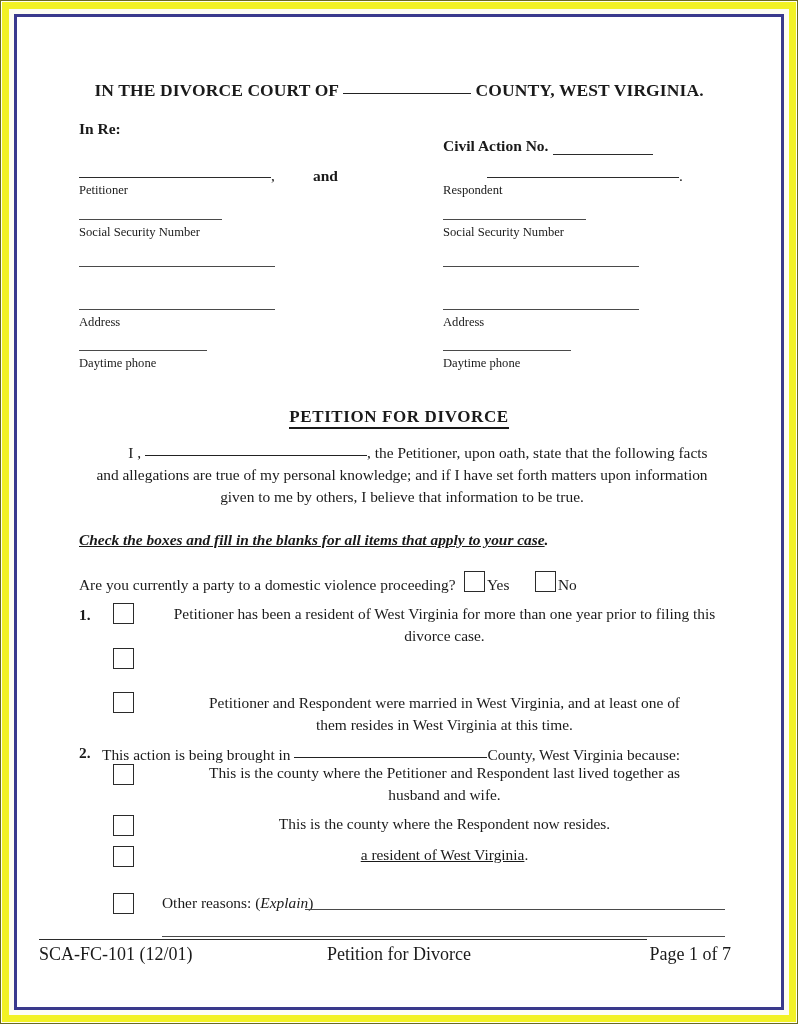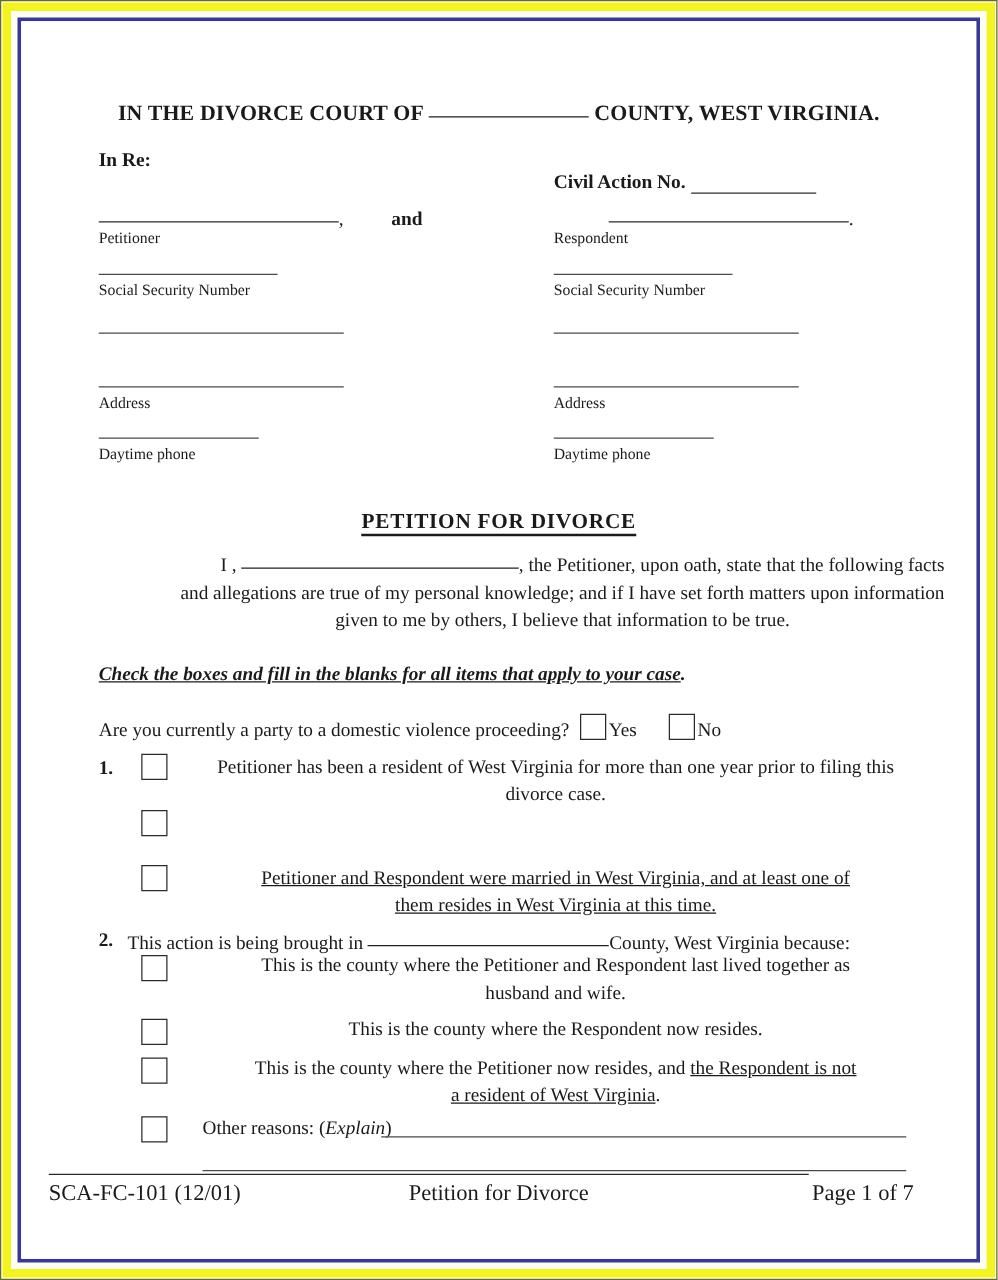--- a/index.html
+++ b/index.html
@@ -175,21 +175,21 @@
   <div class="rule-thin" style="left:62px; top:333px; width:128px;"></div>
   <div class="abs lbl-small" style="left:62px; top:339px;">Daytime phone</div>
 
   <div class="rule-thin" style="left:426px; top:333px; width:128px;"></div>
   <div class="abs lbl-small" style="left:426px; top:339px;">Daytime phone</div>
 
   <div class="abs section-title">
     <span>PETITION  FOR  DIVORCE</span>
   </div>
 
-  <div class="abs body-txt" style="left:62px; top:425px; width:646px;margin-left:48px;">
+  <div class="abs body-txt" style="left:62px; top:425px; width:646px;">
     <div style="white-space:nowrap;">
       <span style="display:inline-block;width:28px;"></span>
       <span>I ,</span>
       <span class="blank-inline" style="width:222px"></span><span>, the Petitioner, upon oath, state that the following facts</span>
     </div>
     <div>and allegations are true of my personal knowledge; and if I have set forth matters upon information</div>
     <div>given to me by others, I believe that information to be true.</div>
   </div>
 
   <div class="abs body-txt" style="left:62px; top:512px;">
@@ -206,21 +206,21 @@
 
   <div class="cbox" style="left:96px; top:586px;"></div>
   <div class="abs body-txt" style="left:145px; top:586px; width:565px;">
     <div>Petitioner has been a resident of West Virginia for more than one year prior to filing this</div>
     <div>divorce case.</div>
   </div>
 
   <div class="cbox" style="left:96px; top:631px;"></div>
 
   <div class="cbox" style="left:96px; top:675px;"></div>
-  <div class="abs body-txt" style="left:145px; top:675px; width:565px;text-decoration:underline;">
+  <div class="abs body-txt" style="left:145px; top:675px; width:565px;">
     <div>Petitioner and Respondent were married in West Virginia, and at least one of</div>
     <div>them resides in West Virginia at this time.</div>
   </div>
 
   <div class="abs num" style="left:62px; top:727px;">2.</div>
   <div class="abs body-txt" style="left:85px; top:727px; white-space:nowrap;">
     <span>This action is being brought in</span>
     <span class="blank-inline" style="width:193px"></span><span>County, West Virginia because:</span>
   </div>
 
@@ -230,21 +230,20 @@
     <div>husband and wife.</div>
   </div>
 
   <div class="cbox" style="left:96px; top:798px;"></div>
   <div class="abs body-txt" style="left:145px; top:796px; width:565px;">
     <div>This is the county where the Respondent now resides.</div>
   </div>
 
   <div class="cbox" style="left:96px; top:829px;"></div>
   <div class="abs body-txt" style="left:145px; top:827px; width:565px;">
-    <div><span>This is the county where the Petitioner now resides, and </span><span class="u">the Respondent is not</span></div>
     <div><span class="u">a resident of West Virginia</span><span>.</span></div>
   </div>
 
   <div class="cbox" style="left:96px; top:876px;"></div>
   <div class="abs body-txt" style="left:145px; top:875px; white-space:nowrap;">
     <span>Other reasons: (</span><span class="it">Explain</span><span>)</span>
   </div>
   <div class="rule-thin" style="left:288px; top:892px; width:420px;"></div>
   <div class="rule-thin" style="left:145px; top:919px; width:563px;"></div>
 

